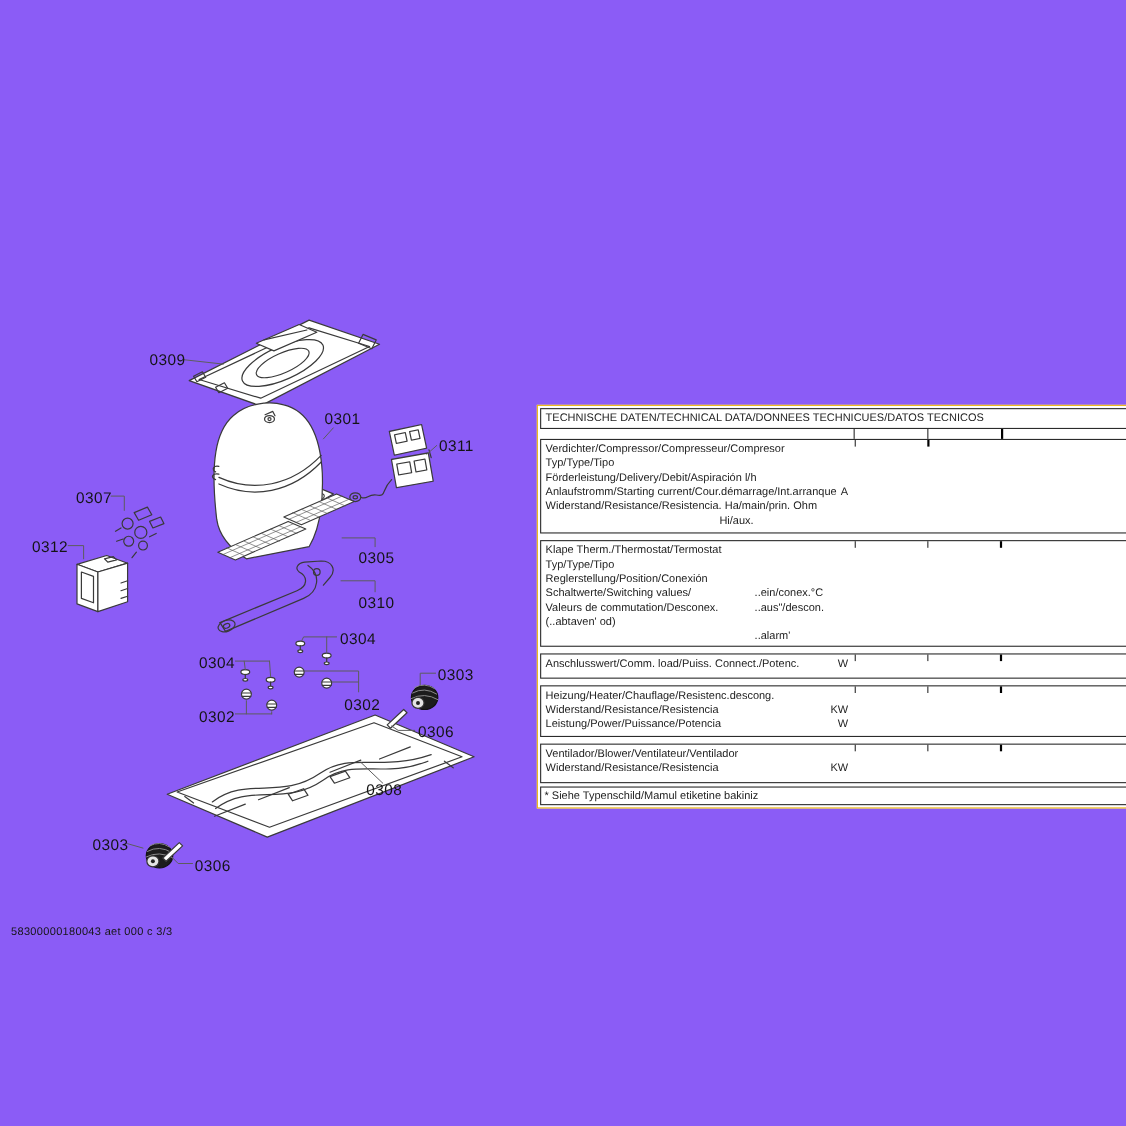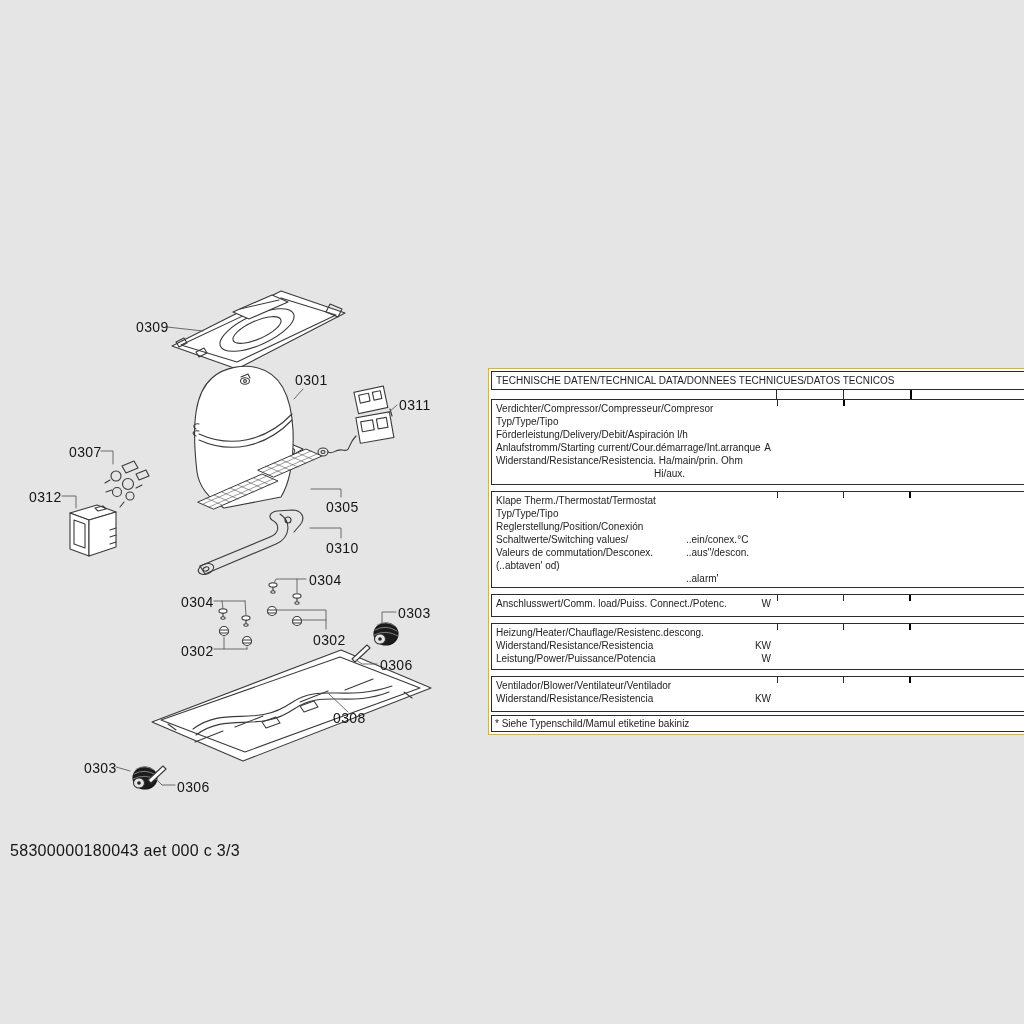--- a/index.html
+++ b/index.html
@@ -1,16 +1,16 @@
 <!DOCTYPE html>
 <html><head>
 <meta charset="utf-8">
 <style>
   html,body{margin:0;padding:0;background:#fff;}
-  .stage{position:relative;width:1024px;height:1024px;background:#e5e5e5;overflow:hidden;
+  .stage{position:relative;width:1024px;height:1024px;background:#8b5cf6;overflow:hidden;
          font-family:"Liberation Sans",sans-serif;color:#1a1a1a;}
   svg.art{position:absolute;left:0;top:0;}
   .plabel{position:absolute;font-size:14px;color:#141414;letter-spacing:.4px;white-space:nowrap;}
 
   
   .ttable{position:absolute;left:488px;top:368px;width:559px;box-sizing:border-box;
           border:1px solid #eab308;padding:2px;background:#fff;font-size:10px;color:#222;}
   .thead{border:1px solid #2b2b2b;height:17px;line-height:17px;padding-left:4px;
          white-space:nowrap;overflow:hidden;}
   .tstrip{height:9px;display:flex;}
@@ -24,21 +24,21 @@
   .gcol{width:66px;box-sizing:border-box;border-left:1px solid #2b2b2b;padding:3px 2px;
         line-height:12px;text-align:center;white-space:pre-line;}
   .gcol.vleft{text-align:left;padding-left:9px;}
   .gcol.gthick{flex:1;border-left:2px solid #000;}
   .tline{display:flex;justify-content:space-between;}
   .tline .lt{white-space:pre;}
   .tline .rt{text-align:right;padding-right:1px;white-space:nowrap;}
   .tline .rt2{width:86px;flex:none;text-align:left;white-space:nowrap;}
   .indent1{padding-left:158px;}
   .tfoot{border:1px solid #2b2b2b;margin-top:3px;height:15px;line-height:15px;padding-left:3px;}
-  .doccode{position:absolute;left:10px;top:842px;font-size:16px;color:#161616;letter-spacing:.3px;}
+  .doccode{position:absolute;left:10px;top:842px;font-size:10px;color:#161616;letter-spacing:.3px;}
 </style>
 </head>
 <body>
 
 <div class="stage">
 
   <svg class="art" width="1024" height="1024" viewBox="0 0 1024 1024" fill="none" stroke="#3a3a3a" stroke-width="1.1" stroke-linecap="round" stroke-linejoin="round">
 
     <g>
       <polygon points="172,346 281,291 345,313 237,369" fill="#fff"></polygon>

